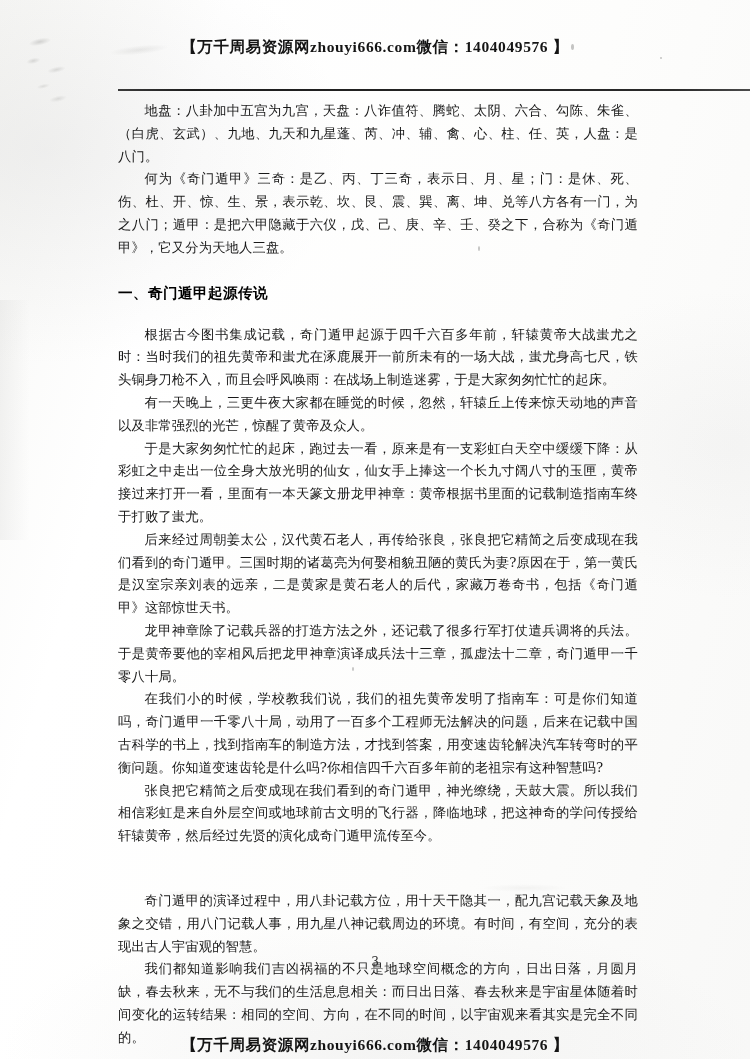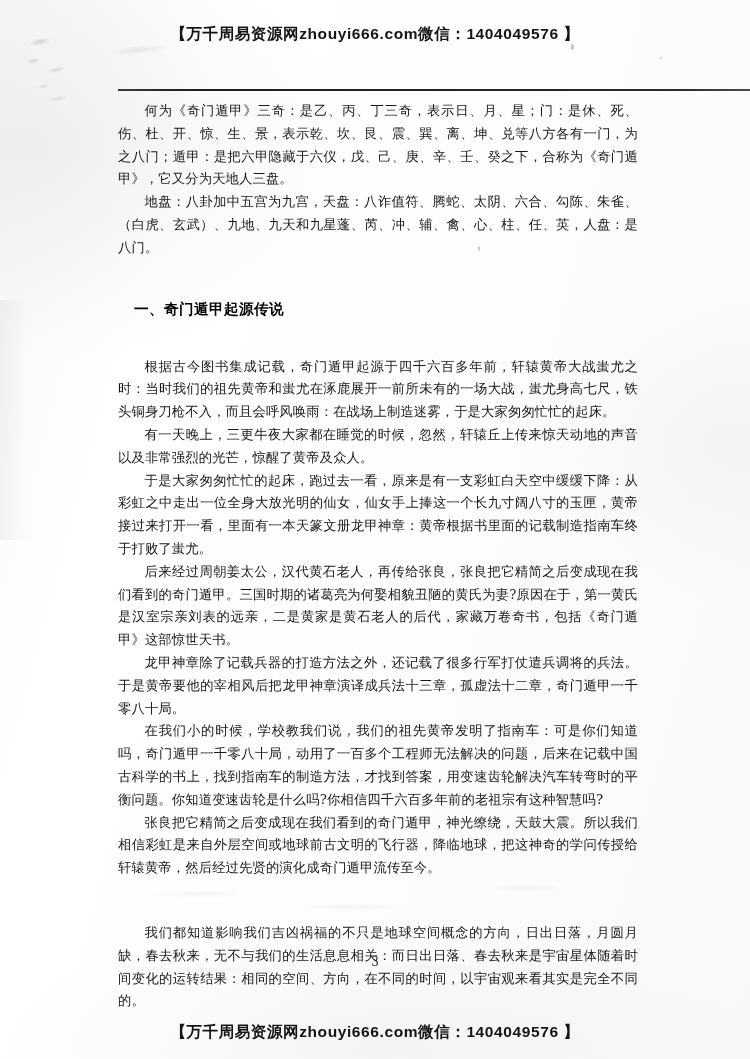--- a/index.html
+++ b/index.html
@@ -68,26 +68,27 @@
     border-radius: 50%;
     pointer-events: none;
   }
 
   
   .watermark {
     position: absolute;
     left: 0;
     width: 750px;
     text-align: center;
-    font-family: Liberation Sans, sans-serif;
+    font-family: Liberation Serif, serif;
     font-weight: bold;
     font-size: 15.5px;
     letter-spacing: .6px;
     color: #141414;
     white-space: nowrap;
+    margin-top: 13px;
   }
   .watermark-top { top: 24px; }
   .watermark-bottom { top: 1022px; }
 
   
   .top-rule {
     position: absolute;
     left: 118px;
     top: 89px;
     width: 632px;
@@ -113,21 +114,21 @@
     margin: 0;
     color: #181818;
     letter-spacing: .15px;
   }
   .heading {
     font-family: "DejaVu Sans", "Liberation Sans", sans-serif;
     font-weight: bold;
     font-size: 14.6px;
     line-height: 22px;
     color: #000000;
-    margin: 16px;
+    margin: 0;
     letter-spacing: .4px;
   }
   .gap-before-heading { height: 22px; }
   .gap-after-heading  { height: 20px; }
 
   
   .page-number {
     position: absolute;
     left: 0;
     top: 955px;
@@ -154,37 +155,38 @@
 <div class="speck" style="left:660px;top:57px;width:2px;height:2px;"></div>
 <div class="speck" style="left:352px;top:667px;width:2px;height:4px;"></div>
 <div class="speck" style="left:247px;top:770px;width:2px;height:2px;"></div>
 
 <div class="watermark watermark-top">【万千周易资源网zhouyi666.com微信：1404049576 】</div>
 
 <div class="top-rule"></div>
 
 <div class="content">
 
+  <p class="para">地盘：八卦加中五宫为九宫，天盘：八诈值符、腾蛇、太阴、六合、勾陈、朱雀、（白虎、玄武）、九地、九天和九星蓬、芮、冲、辅、禽、心、柱、任、英，人盘：是八门。</p>
   <p class="para">何为《奇门遁甲》三奇：是乙、丙、丁三奇，表示日、月、星；门：是休、死、伤、杜、开、惊、生、景，表示乾、坎、艮、震、巽、离、坤、兑等八方各有一门，为之八门；遁甲：是把六甲隐藏于六仪，戊、己、庚、辛、壬、癸之下，合称为《奇门遁甲》，它又分为天地人三盘。</p>
-  <p class="para">地盘：八卦加中五宫为九宫，天盘：八诈值符、腾蛇、太阴、六合、勾陈、朱雀、（白虎、玄武）、九地、九天和九星蓬、芮、冲、辅、禽、心、柱、任、英，人盘：是八门。</p>
 
   <div class="gap-before-heading"></div>
   <h2 class="heading">一、奇门遁甲起源传说</h2>
   <div class="gap-after-heading"></div>
 
   <p class="para">根据古今图书集成记载，奇门遁甲起源于四千六百多年前，轩辕黄帝大战蚩尤之时：当时我们的祖先黄帝和蚩尤在涿鹿展开一前所未有的一场大战，蚩尤身高七尺，铁头铜身刀枪不入，而且会呼风唤雨：在战场上制造迷雾，于是大家匆匆忙忙的起床。</p>
   <p class="para">有一天晚上，三更牛夜大家都在睡觉的时候，忽然，轩辕丘上传来惊天动地的声音以及非常强烈的光芒，惊醒了黄帝及众人。</p>
   <p class="para">于是大家匆匆忙忙的起床，跑过去一看，原来是有一支彩虹白天空中缓缓下降：从彩虹之中走出一位全身大放光明的仙女，仙女手上捧这一个长九寸阔八寸的玉匣，黄帝接过来打开一看，里面有一本天篆文册龙甲神章：黄帝根据书里面的记载制造指南车终于打败了蚩尤。</p>
   <p class="para">后来经过周朝姜太公，汉代黄石老人，再传给张良，张良把它精简之后变成现在我们看到的奇门遁甲。三国时期的诸葛亮为何娶相貌丑陋的黄氏为妻?原因在于，第一黄氏是汉室宗亲刘表的远亲，二是黄家是黄石老人的后代，家藏万卷奇书，包括《奇门遁甲》这部惊世天书。</p>
   <p class="para">龙甲神章除了记载兵器的打造方法之外，还记载了很多行军打仗遣兵调将的兵法。于是黄帝要他的宰相风后把龙甲神章演译成兵法十三章，孤虚法十二章，奇门遁甲一千零八十局。</p>
   <p class="para">在我们小的时候，学校教我们说，我们的祖先黄帝发明了指南车：可是你们知道吗，奇门遁甲一千零八十局，动用了一百多个工程师无法解决的问题，后来在记载中国古科学的书上，找到指南车的制造方法，才找到答案，用变速齿轮解决汽车转弯时的平衡问题。你知道变速齿轮是什么吗?你相信四千六百多年前的老祖宗有这种智慧吗?</p>
   <p class="para">张良把它精简之后变成现在我们看到的奇门遁甲，神光缭绕，天鼓大震。所以我们相信彩虹是来自外层空间或地球前古文明的飞行器，降临地球，把这神奇的学问传授给轩辕黄帝，然后经过先贤的演化成奇门遁甲流传至今。</p>
 
   <div class="gap-before-heading"></div>
   <div class="gap-after-heading"></div>
 
+  <p class="para">奇门遁甲的演译过程中，用八卦记载方位，用十天干隐其一，配九宫记载天象及地象之交错，用八门记载人事，用九星八神记载周边的环境。有时间，有空间，充分的表现出古人宇宙观的智慧。</p>
   <p class="para">我们都知道影响我们吉凶祸福的不只是地球空间概念的方向，日出日落，月圆月缺，春去秋来，无不与我们的生活息息相关：而日出日落、春去秋来是宇宙星体随着时间变化的运转结果：相同的空间、方向，在不同的时间，以宇宙观来看其实是完全不同的。</p>
 
 </div>
 
 <div class="page-number">3</div>
 
 <div class="watermark watermark-bottom">【万千周易资源网zhouyi666.com微信：1404049576 】</div>
 
 </body></html>

